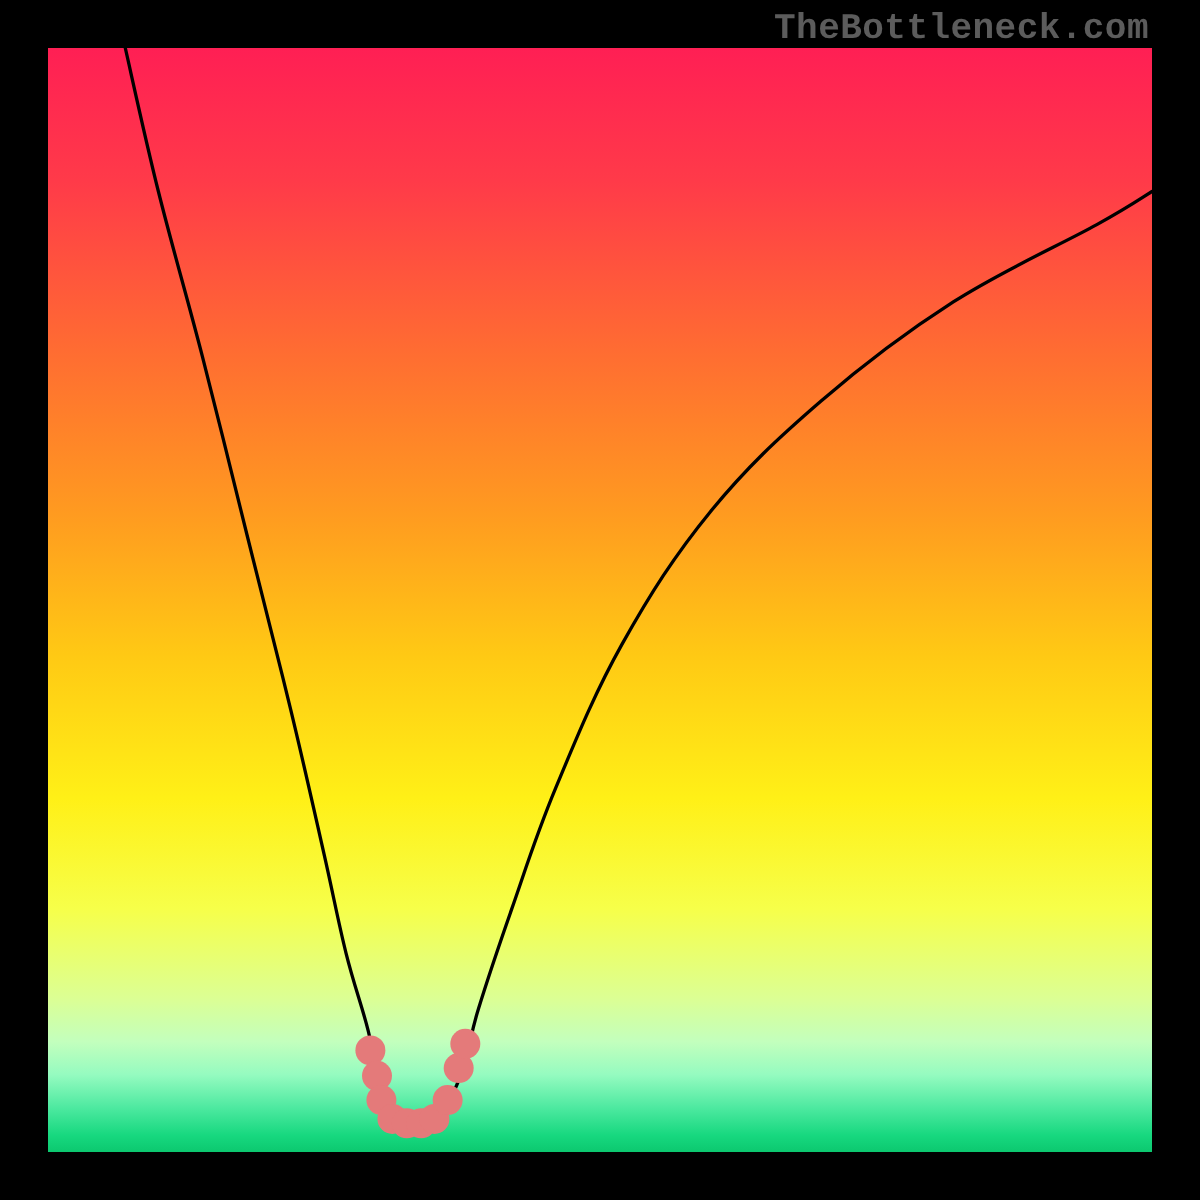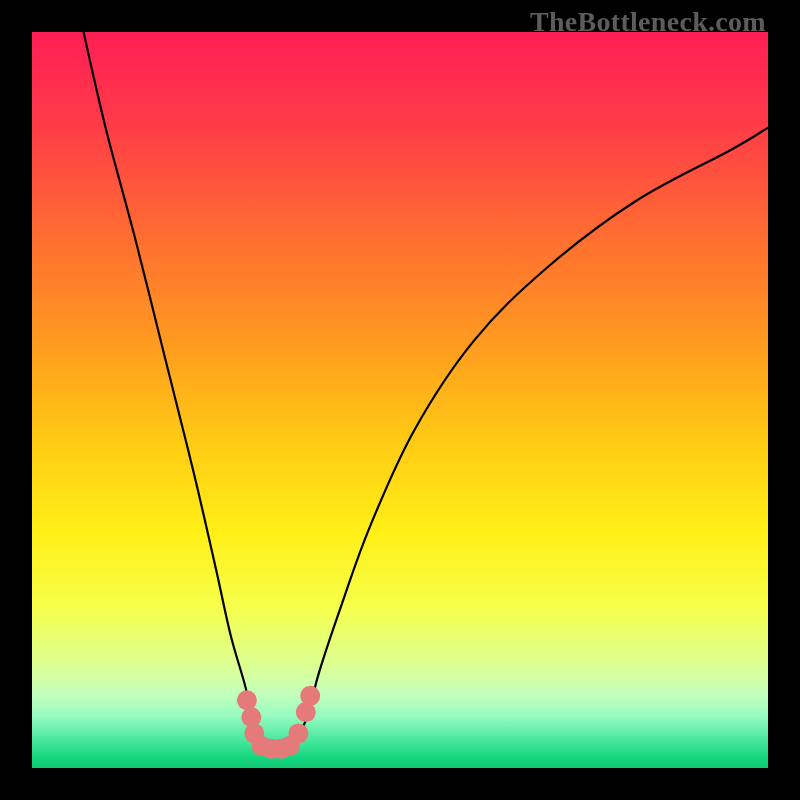--- a/index.html
+++ b/index.html
@@ -28,22 +28,22 @@
   }
   .gradient-bg {
     position: absolute;
     inset: 0;
     
   }
   .watermark {
     position: absolute;
     top: 6px;
     right: 34px;
-    font-family: Liberation Serif, serif;
-    font-size: 28px;
+    font-family: Liberation Mono, monospace;
+    font-size: 24px;
     font-weight: 600;
     color: #5c5c5c;
     letter-spacing: 0.3px;
   }
   svg.curve-svg {
     position: absolute;
     inset: 0;
     width: 736px;
     height: 736px;
   }

